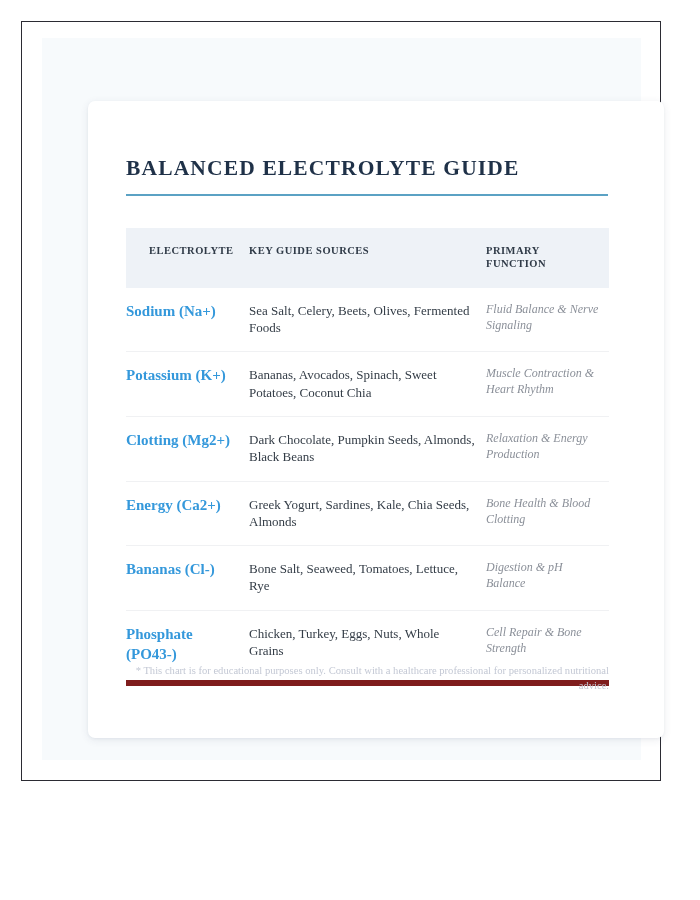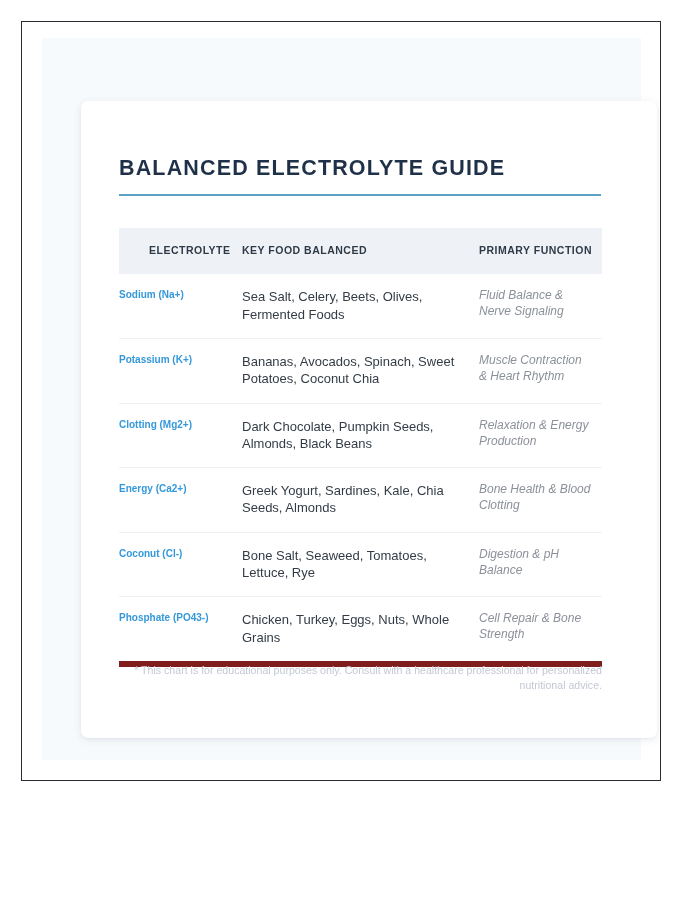--- a/index.html
+++ b/index.html
@@ -30,29 +30,30 @@
     left: 20px;
     top: 16px;
     width: 599px;
     height: 722px;
     background: #f7fafc;
   }
 
   
   .content-card {
     position: absolute;
-    left: 39px;
+    left: 46px;
     top: 63px;
     width: 576px;
     height: 637px;
     background: #ffffff;
     border-radius: 7px;
     box-shadow: 0 2px 9px rgba(40, 60, 90, 0.09),
                 0 1px 3px rgba(40, 60, 90, 0.05);
     padding: 0;
+    font-family: Liberation Serif, serif;
   }
 
   
   .card-title {
     position: absolute;
     left: 38px;
     top: 55px;
     font-size: 21.5px;
     font-weight: bold;
     letter-spacing: 1.15px;
@@ -88,35 +89,35 @@
     text-align: left;
     vertical-align: top;
     font-size: 10.5px;
     font-weight: bold;
     letter-spacing: 0.5px;
     color: #2f3a47;
     padding: 16px 10px 17px 0;
     line-height: 1.28;
     border: none;
   }
-  table.guide thead th.c1 { padding-left: 30px; width: 123px; }
+  table.guide thead th.c1 { padding-left: 23px; width: 123px; }
   table.guide thead th.c2 { width: 237px; }
   table.guide thead th.c3 { width: 123px; }
 
   table.guide tbody td {
     vertical-align: top;
     padding: 14px 10px 15px 0;
     border-bottom: 1px solid #f0f1f3;
     line-height: 1.33;
   }
   table.guide tbody tr:last-child td { border-bottom: 6px solid #7f1d1d; }
 
   td.col-name {
     padding-left: 13px;
-    font-size: 10px;
+    font-size: 15px;
     font-weight: bold;
     color: #3498db;
   }
   td.col-sources {
     font-size: 13px;
     color: #333c46;
   }
   td.col-function {
     font-size: 12px;
     font-style: italic;
@@ -148,21 +149,21 @@
 
       <div class="card-title">BALANCED ELECTROLYTE GUIDE</div>
 
       <div class="title-rule"></div>
 
       <div class="table-wrap">
         <table class="guide">
           <thead>
             <tr>
               <th class="c1">ELECTROLYTE</th>
-              <th class="c2">KEY FOOD BALANCED</th>
+              <th class="c2">KEY GUIDE SOURCES</th>
               <th class="c3">PRIMARY FUNCTION</th>
             </tr>
           </thead>
           <tbody>
             <tr>
               <td class="col-name">Sodium (Na+)</td>
               <td class="col-sources">Sea Salt, Celery, Beets, Olives, Fermented Foods</td>
               <td class="col-function">Fluid Balance &amp; Nerve Signaling</td>
             </tr>
             <tr>
@@ -174,21 +175,21 @@
               <td class="col-name">Clotting (Mg2+)</td>
               <td class="col-sources">Dark Chocolate, Pumpkin Seeds, Almonds, Black Beans</td>
               <td class="col-function">Relaxation &amp; Energy Production</td>
             </tr>
             <tr>
               <td class="col-name">Energy (Ca2+)</td>
               <td class="col-sources">Greek Yogurt, Sardines, Kale, Chia Seeds, Almonds</td>
               <td class="col-function">Bone Health &amp; Blood Clotting</td>
             </tr>
             <tr>
-              <td class="col-name">Coconut (Cl-)</td>
+              <td class="col-name">Bananas (Cl-)</td>
               <td class="col-sources">Bone Salt, Seaweed, Tomatoes, Lettuce, Rye</td>
               <td class="col-function">Digestion &amp; pH Balance</td>
             </tr>
             <tr>
               <td class="col-name">Phosphate (PO43-)</td>
               <td class="col-sources">Chicken, Turkey, Eggs, Nuts, Whole Grains</td>
               <td class="col-function">Cell Repair &amp; Bone Strength</td>
             </tr>
           </tbody>
         </table>

